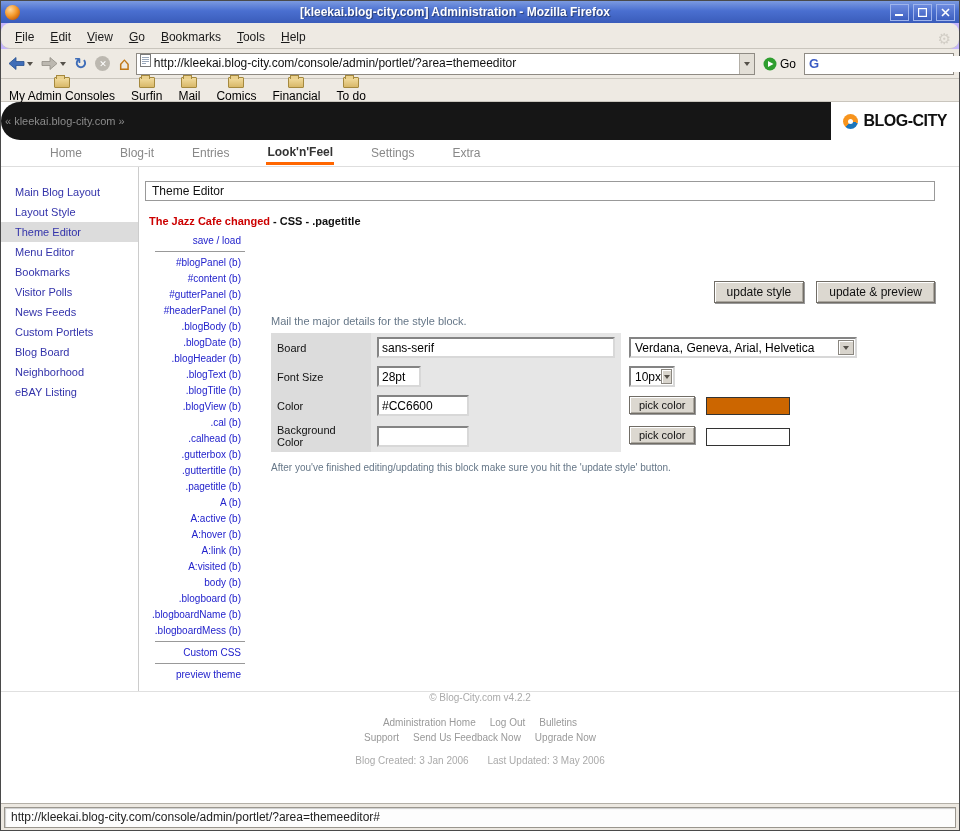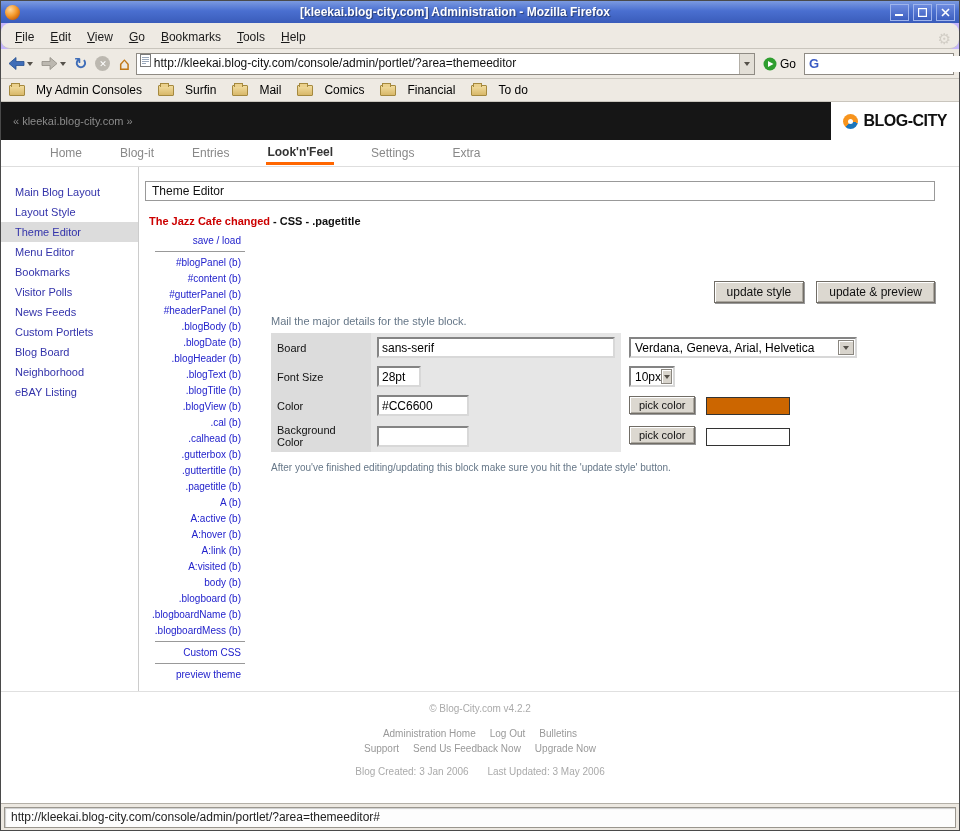--- a/index.html
+++ b/index.html
@@ -30,28 +30,28 @@
   .url-bar { flex:1; height:22px; background:#fff; border:1px solid #8f8b84; display:flex; align-items:flex-start; padding:0 0 0 3px; gap:3px; }
   .url-input { flex:1; border:none; outline:none; font-size:12px; font-family:"Liberation Sans", sans-serif; color:#111; height:18px; }
   .url-drop { width:15px; height:20px; background:#e3dfd7; border-left:1px solid #b3afa7; display:flex; align-items:center; justify-content:center; cursor:pointer; }
   .go-btn { display:flex; align-items:center; gap:3px; font-size:12px; padding:2px 4px; cursor:pointer; }
   .search-box { width:150px; height:22px; background:#fff; border:1px solid #8f8b84; display:flex; align-items:center; padding:0 4px; gap:3px; }
   .g-logo { color:#3a5bc4; font-weight:bold; font-size:13px; }
   .search-input { flex:1; border:none; outline:none; font-size:12px; height:16px; }
 
   
   .bookmarksbar { height:23px; background:#eeeae3; border-bottom:1px solid #c9c5bd; display:flex; align-items:center; padding:0 8px; gap:16px; font-size:12px; flex:0 0 auto; }
-  .bm-item { display:flex; align-items:center; gap:11px; cursor:pointer; white-space:nowrap; }
+  .bm-item { display:flex; align-items:center; gap:1px; cursor:pointer; white-space:nowrap;flex-direction:column; }
   .folder { width:16px; height:11px; background:linear-gradient(#f2dc9e,#d8b869); border:1px solid #a5893e; border-radius:1px; position:relative; flex:0 0 auto; }
   .folder::before { content:""; position:absolute; top:-3px; left:1px; width:7px; height:3px; background:#ebd18d; border:1px solid #a5893e; border-bottom:none; }
 
   
   .viewport { flex:1 1 auto; background:#fff; overflow:hidden; display:flex; flex-direction:column; }
 
-  .site-header { height:38px; background:#161616; display:flex; align-items:center; justify-content:space-between; padding-left:12px; flex:0 0 auto; }
+  .site-header { height:38px; background:#161616; display:flex; align-items:center; justify-content:space-between; padding-left:4px; flex:0 0 auto;border-radius:19px; }
   .breadcrumb { color:#8b8b8b; font-size:11px; }
   .logo-box { background:#fff; height:100%; display:flex; align-items:center; gap:6px; padding:0 12px; }
   .swirl { width:15px; height:15px; border-radius:50%; background:conic-gradient(#f7941d 0 100deg, #1b75bb 100deg 220deg, #f7941d 220deg 360deg); position:relative; }
   .swirl::before { content:""; position:absolute; left:5px; top:5px; width:5px; height:5px; border-radius:50%; background:#fff; }
   .logo-text { font-weight:bold; font-size:16px; color:#101010; letter-spacing:-0.5px; }
 
   .site-tabs { height:27px; display:flex; align-items:center; padding-left:48px; gap:36px; font-size:12px; border-bottom:1px solid #dedede; flex:0 0 auto; }
   .site-tab { color:#888; cursor:pointer; padding:3px 1px; }
   .site-tab.active { color:#333; font-weight:bold; border-bottom:3px solid #ff6600; }
 
@@ -84,21 +84,21 @@
   td.extra { padding-left:8px; white-space:nowrap; }
   .text-input { border:2px inset #d8d8d8; background:#fff; font-size:12px; font-family:"Liberation Sans", sans-serif; height:21px; padding:1px 3px; outline:none; }
   .w-font { width:238px; } .w-size { width:44px; } .w-color { width:92px; }
   .fake-select { display:inline-flex; align-items:center; justify-content:space-between; background:#fff; border:2px inset #d8d8d8; height:21px; font-size:12px; padding-left:4px; cursor:pointer; vertical-align:middle; }
   .sel-font { width:228px; } .sel-size { width:46px; }
   .select-arrow { width:16px; height:15px; background:#d8d4cc; border:1px solid #8a867f; box-shadow:inset 1px 1px 0 #fff; display:flex; align-items:center; justify-content:center; margin-right:1px; }
   .pick-btn { padding:2px 9px; font-size:11px; }
   .swatch { display:inline-block; width:84px; height:18px; border:1px solid #333; vertical-align:middle; margin-left:7px; }
   .note { color:#667788; font-size:10px; margin-top:10px; }
 
-  .page-footer { border-top:1px solid #e0e0e0; text-align:center; font-size:10px; color:#aaa; padding-top:11px; flex:0 0 auto; }
+  .page-footer { border-top:1px solid #e0e0e0; text-align:center; font-size:10px; color:#aaa; flex:0 0 auto; }
   .footer-row { margin-bottom:4px; }
   .footer-row.first { margin-bottom:14px; }
   .footer-link { color:#999; margin:0 7px; cursor:pointer; }
   .footer-meta { margin-top:12px; color:#aaa; }
   .footer-meta span { margin:0 8px; }
 
   
   .statusbar { height:27px; background:#ece8e1; border-top:1px solid #b3afa7; display:flex; align-items:center; padding:2px 3px; flex:0 0 auto; }
   .status-field { flex:1; height:21px; background:#fdfdfd; border:1px solid #9a968e; box-shadow:inset 1px 1px 1px #ccc; font-size:12px; color:#222; line-height:19px; padding-left:6px; white-space:nowrap; overflow:hidden; }
 </style>

